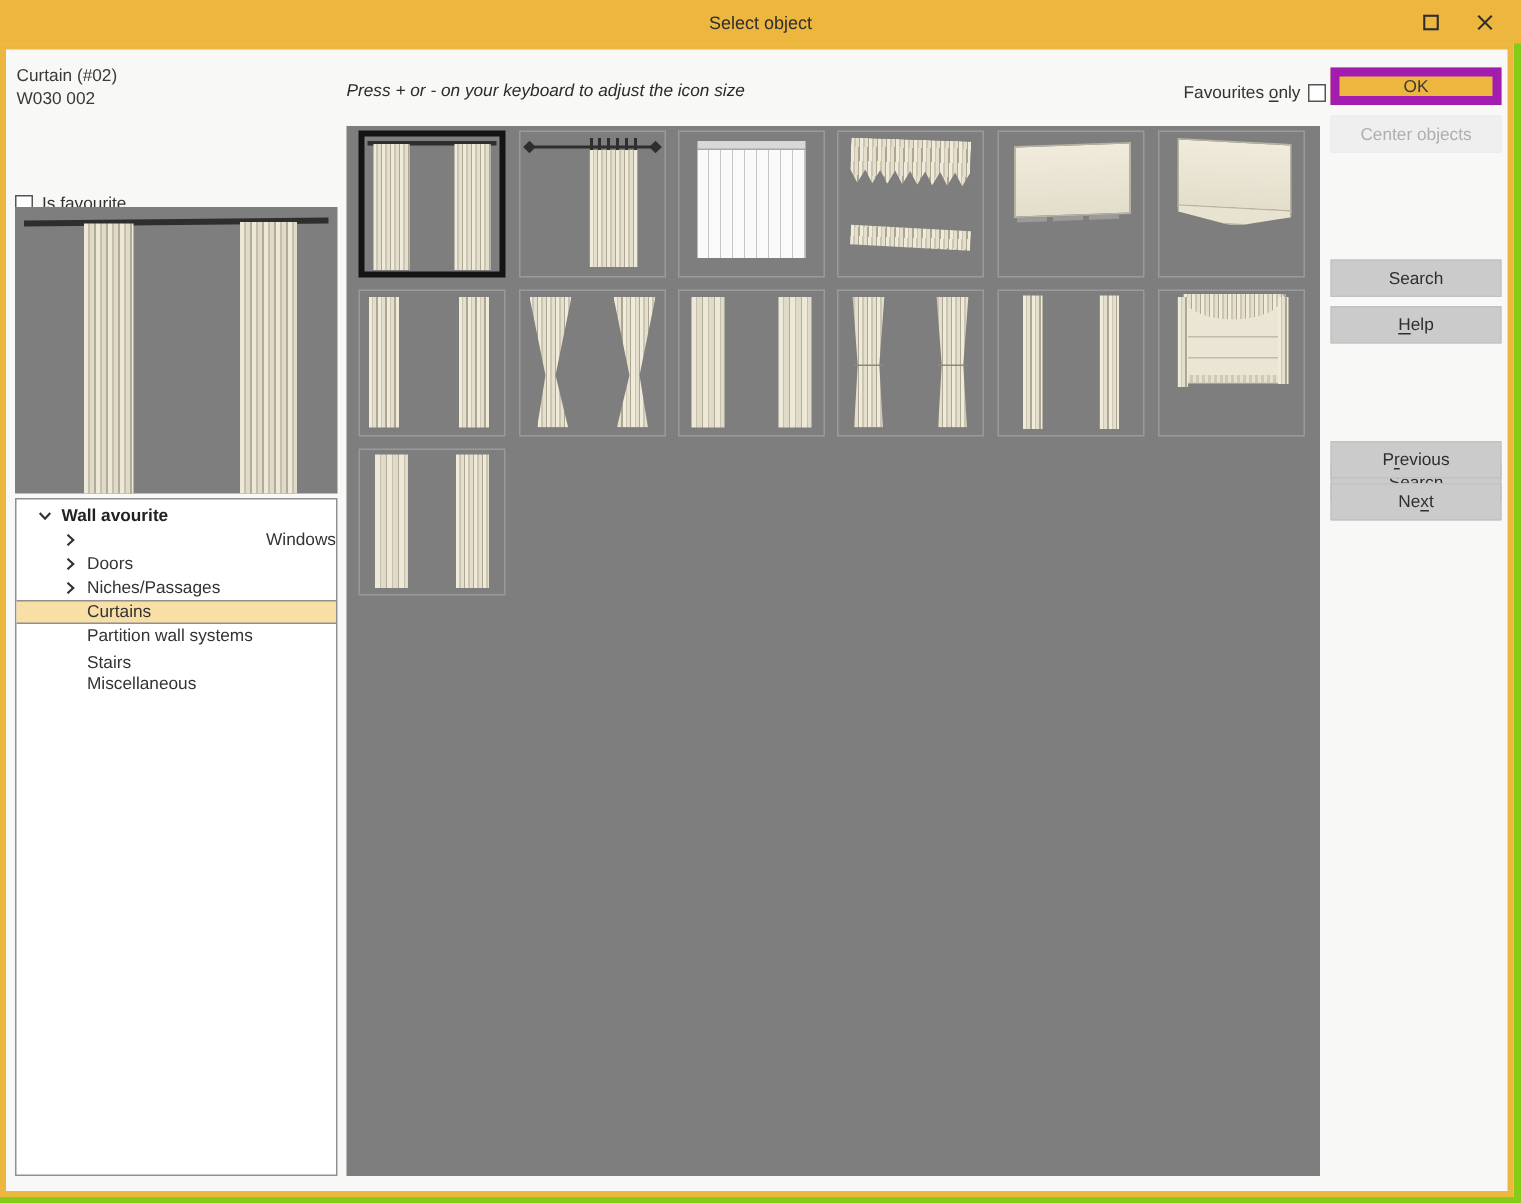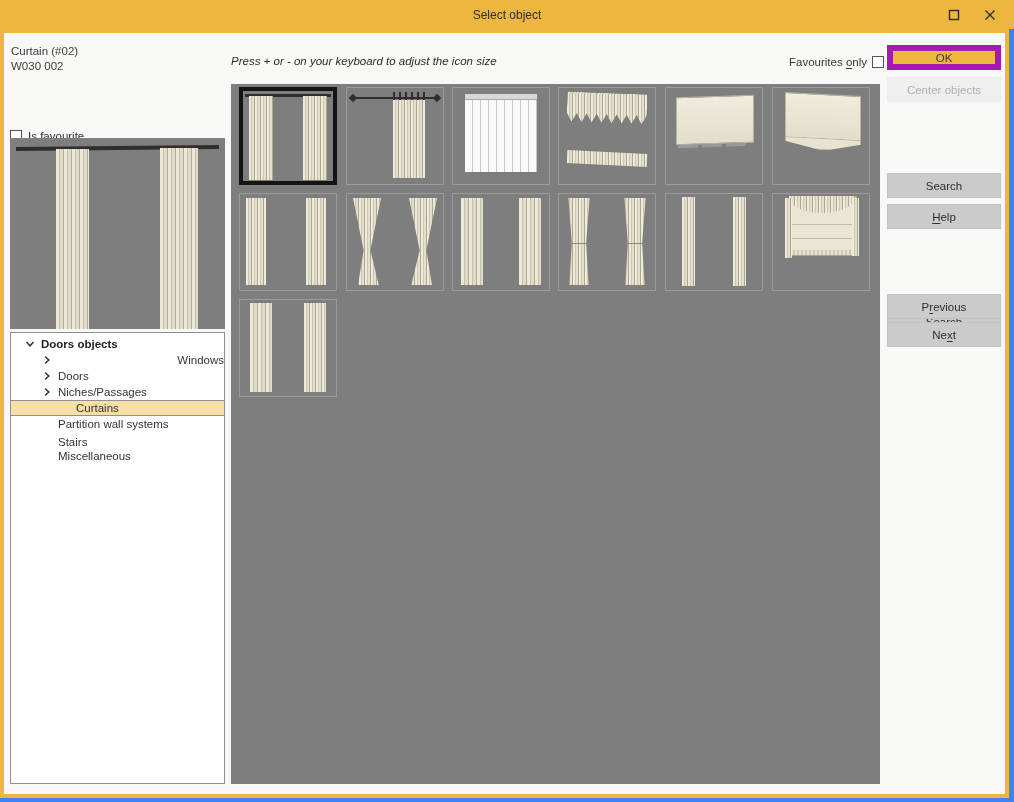--- a/index.html
+++ b/index.html
@@ -1,17 +1,17 @@
 <!DOCTYPE html>
 <html><head>
 <meta charset="utf-8">
 <style>
   html,body{margin:0;padding:0;background:#ffffff;}
   #app{position:relative;width:1014px;height:802px;font-family:"Liberation Sans",sans-serif;
-       font-size:11.5px;color:#333;overflow:hidden;background:#3b82f6;}
+       font-size:11.5px;color:#333;overflow:hidden;background:#84cc16;}
 
   
   .titlebar{position:absolute;left:0;top:0;width:1014px;height:29px;background:#EDB63F;
             display:flex;align-items:center;justify-content:center;}
   .title{color:#2e2e2e;font-size:12px;}
   .win-btn{position:absolute;top:6px;width:18px;height:17px;display:flex;align-items:center;
            justify-content:center;cursor:default;}
   .win-btn svg{display:block;}
   #btn-max{left:945px;} #btn-close{left:981px;}
   .frame{position:absolute;left:0;top:29px;width:1009px;height:769px;box-sizing:border-box;
@@ -33,21 +33,21 @@
   .stripe2{background:repeating-linear-gradient(90deg,#EDE8D8 0px,#EDE8D8 3px,#C6BFAB 3px,#C6BFAB 4px,
            #E0DAC8 4px,#E0DAC8 7px,#B2AB96 7px,#B2AB96 8px);}
   .rod{background:#2e2e2e;}
 
   
   .tree{position:absolute;left:10px;top:332px;width:215px;height:452px;background:#ffffff;
         border:1px solid #8F8F94;box-sizing:border-box;padding-top:3px;}
   .tree-row{height:16px;display:flex;align-items:center;box-sizing:border-box;position:relative;}
   .tree-row .lbl{white-space:nowrap;}
   .tree-row.bold .lbl{font-weight:bold;color:#222;}
-  .tree-row.selected{background:#F7DFA6;border-top:1px solid #8F8F94;border-bottom:1px solid #8F8F94;gap:18px;}
+  .tree-row.selected{background:#F7DFA6;border-top:1px solid #8F8F94;border-bottom:1px solid #8F8F94;}
   .chev{width:11px;height:11px;margin-right:6px;flex:none;display:flex;align-items:center;justify-content:center;}
 
   
   .grid-area{position:absolute;left:231px;top:84px;width:649px;height:700px;background:#7E7E7E;}
   .instruction{position:absolute;left:231px;top:55px;color:#2b2b2b;font-style:italic;}
   .cell{position:absolute;width:98px;height:98px;box-sizing:border-box;
         border:1px solid rgba(255,255,255,0.22);}
   .cell.selected{border:4px solid #141414;}
   .cell .part{position:absolute;}
 
@@ -94,21 +94,21 @@
       <div class="stripe2" style="position:absolute;left:150px;top:10px;width:38px;height:181px;"></div>
     </div>
 
   <div class="tree" id="tree">
       <div class="tree-row bold" style="padding-left: 13px;">
         <span class="chev">
           <svg width="10" height="10" viewBox="0 0 10 10">
             <path d="M1.5 3 L5 6.8 L8.5 3" fill="none" stroke="#333" stroke-width="1.5"></path>
           </svg>
         </span>
-        <span class="lbl">Doors objects</span>
+        <span class="lbl">Wall avourite</span>
       </div>
       <div class="tree-row" style="padding-left: 30px; justify-content: space-between;">
         <span class="chev">
           <svg width="10" height="10" viewBox="0 0 10 10">
             <path d="M3 1.5 L6.8 5 L3 8.5" fill="none" stroke="#333" stroke-width="1.5"></path>
           </svg>
         </span>
         <span class="lbl">Windows</span>
       </div>
       <div class="tree-row" style="padding-left: 30px;">

